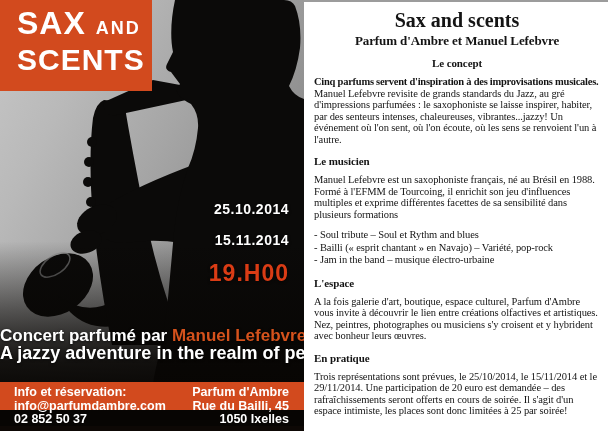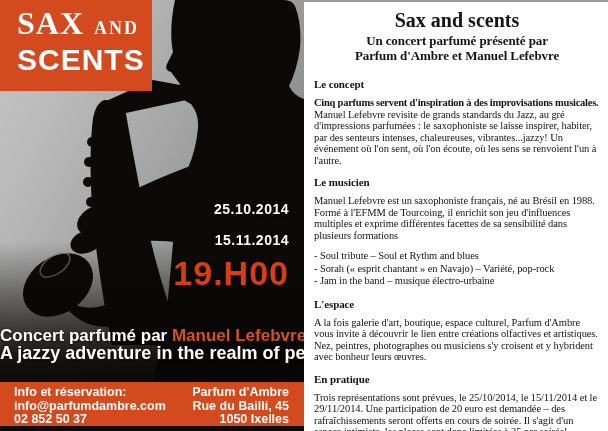--- a/index.html
+++ b/index.html
@@ -15,61 +15,61 @@
   }
   .photo-bg svg{position:absolute;left:0;top:0;width:304px;height:431px;}
   .photo-fade{
     position:absolute;inset:0;z-index:2;
     background:linear-gradient(180deg,rgba(0,0,0,0) 56%,rgba(8,6,4,0.55) 72%,rgba(8,6,4,0.93) 84%,#070503 93%);
   }
   .banner{
     position:absolute;left:0;top:0;width:152px;height:91px;z-index:4;
     background:var(--accent);color:#fff;padding-left:17px;box-sizing:border-box;
   }
-  .banner-line1{display:flex;align-items:baseline;margin-top:6px;line-height:34px;font-family:Liberation Serif, serif;}
+  .banner-line1{display:flex;align-items:baseline;margin-top:6px;line-height:34px;}
   .banner .w-sax{font-size:32px;font-weight:700;letter-spacing:1px;}
   .banner .w-and{font-size:18px;font-weight:700;letter-spacing:2px;margin-left:10px;}
   .banner .w-scents{font-size:30px;font-weight:700;letter-spacing:1px;line-height:30px;}
   .dates{
     position:absolute;right:15px;top:194px;z-index:4;text-align:right;color:#fff;
     font-weight:700;text-shadow:0 1px 3px rgba(0,0,0,.6);
   }
   .date-line{font-size:14px;line-height:31px;letter-spacing:.5px;}
-  .time-line{font-size:34px;line-height:33px;letter-spacing:1px;color:var(--time);margin-top:1px;}
+  .time-line{font-size:23px;line-height:33px;letter-spacing:1px;color:var(--time);margin-top:1px;}
   .concert-line{
     position:absolute;left:0;right:0;top:326px;z-index:4;text-align:center;color:#fff;
     font-size:17px;font-weight:700;line-height:20px;text-shadow:0 1px 3px rgba(0,0,0,.7);white-space:nowrap;
   }
   .concert-line .artist{color:var(--artist);}
   .tagline{
     position:absolute;left:0;right:0;top:345px;z-index:4;text-align:center;color:#fff;
     font-size:18px;font-weight:700;line-height:17px;text-shadow:0 1px 3px rgba(0,0,0,.7);white-space:nowrap;
   }
   .footer-bar{
-    position:absolute;left:0;top:382px;width:304px;height:48px;z-index:5;
+    position:absolute;left:0;top:382px;width:304px;height:28px;z-index:5;
     background:var(--accent);color:#fff;display:flex;justify-content:space-between;
     padding:4px 15px 0 14px;box-sizing:border-box;
     font-size:12.5px;font-weight:700;line-height:13.5px;
   }
   .footer-right{text-align:right;}
   .bottom-strip{position:absolute;left:0;top:426px;width:304px;height:5px;background:#0d0805;z-index:5;}
   
   .right-panel{
     position:absolute;left:304px;top:0;width:304px;height:361px;background:#ffffff;
     border-top:2px solid #9c9c9c;box-sizing:border-box;
     padding:4px 8px 8px 10px;
     font-family:"Liberation Serif",serif;color:#141414;
     font-size:10.5px;line-height:11.5px;letter-spacing:-0.1px;
   }
   .right-panel h1{
     font-size:20px;line-height:23px;margin:3px 0 0;text-align:center;font-weight:700;letter-spacing:0;
   }
   .subtitle{ text-align:center;font-weight:700;font-size:13px;line-height:15px;margin-top:1px;}
   .right-panel h2{font-size:11px;line-height:12px;font-weight:700;margin:10px 0 7px;}
-  .right-panel h2.first{margin-top:15px;}
+  .right-panel h2.first{margin-top:9px;text-align:center;}
   .right-panel p{margin:0 0 8px;}
   .lead-bold{display:block;font-weight:700;white-space:nowrap;letter-spacing:-0.25px;}
   .band-list{margin:9px 0 8px;line-height:12.5px;}
 </style>
 </head>
 <body>
 
 <div class="flyer">
 
   <div class="left-panel">
@@ -131,32 +131,31 @@
         <div>Rue du Bailli, 45</div>
         <div>1050 Ixelles</div>
       </div>
     </div>
     <div class="bottom-strip"></div>
   </div>
 
   <div class="right-panel">
     <h1>Sax and scents</h1>
     <div class="subtitle">
-      <div>Un concert parfumé présenté par</div>
       <div>Parfum d'Ambre et Manuel Lefebvre</div>
     </div>
 
     <h2 class="first">Le concept</h2>
     <p><strong class="lead-bold">Cinq parfums servent d'inspiration à des improvisations musicales.</strong><span>Manuel Lefebvre revisite de grands standards du Jazz, au gré d'impressions parfumées : le saxophoniste se laisse inspirer, habiter, par des senteurs intenses, chaleureuses, vibrantes...jazzy! Un événement où l'on sent, où l'on écoute, où les sens se renvoient l'un à l'autre.</span></p>
 
     <h2>Le musicien</h2>
     <p>Manuel Lefebvre est un saxophoniste français, né au Brésil en 1988. Formé à l'EFMM de Tourcoing, il enrichit son jeu d'influences multiples et exprime différentes facettes de sa sensibilité dans plusieurs formations</p>
     <div class="band-list">
       <div>- Soul tribute – Soul et Rythm and blues</div>
-      <div>- Sorah (« esprit chantant » en Navajo) – Variété, pop-rock</div>
+      <div>- Bailli (« esprit chantant » en Navajo) – Variété, pop-rock</div>
       <div>- Jam in the band – musique électro-urbaine</div>
     </div>
 
     <h2>L'espace</h2>
     <p>A la fois galerie d'art, boutique, espace culturel, Parfum d'Ambre vous invite à découvrir le lien entre créations olfactives et artistiques. Nez, peintres, photographes ou musiciens s'y croisent et y hybrident avec bonheur leurs œuvres.</p>
 
     <h2>En pratique</h2>
     <p>Trois représentations sont prévues, le 25/10/2014, le 15/11/2014 et le 29/11/2014. Une participation de 20 euro est demandée – des rafraîchissements seront offerts en cours de soirée. Il s'agit d'un espace intimiste, les places sont donc limitées à 25 par soirée!</p>
   </div>
 </div>

